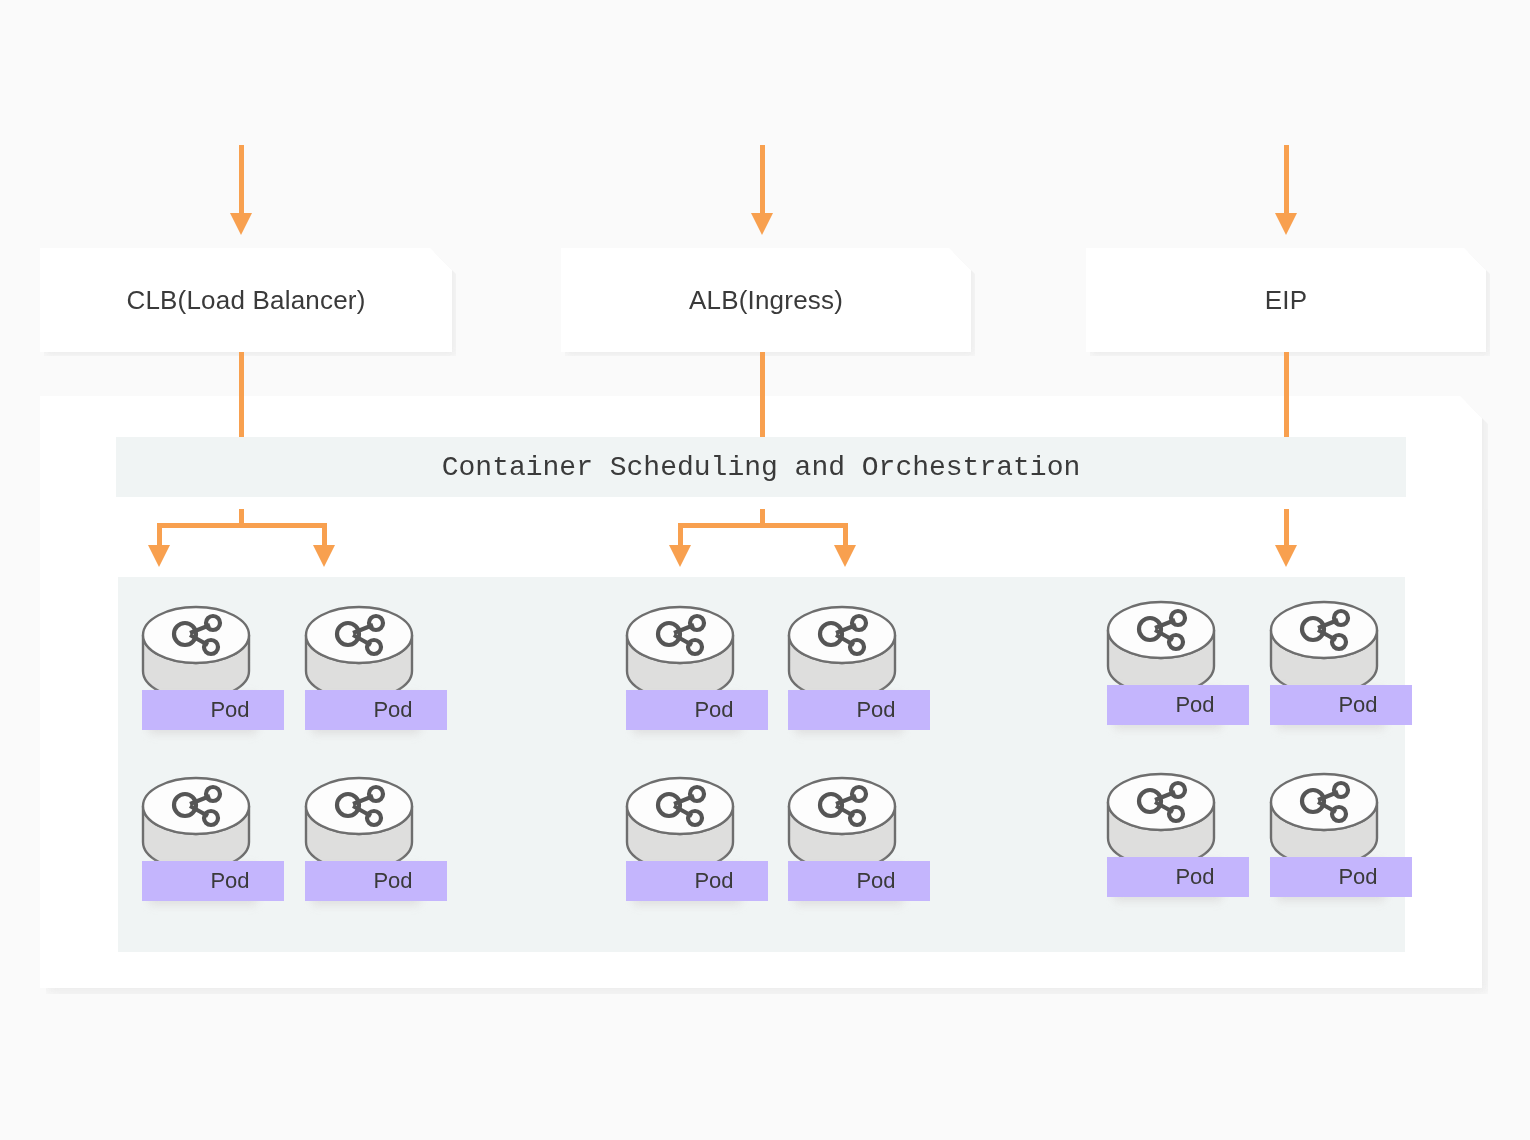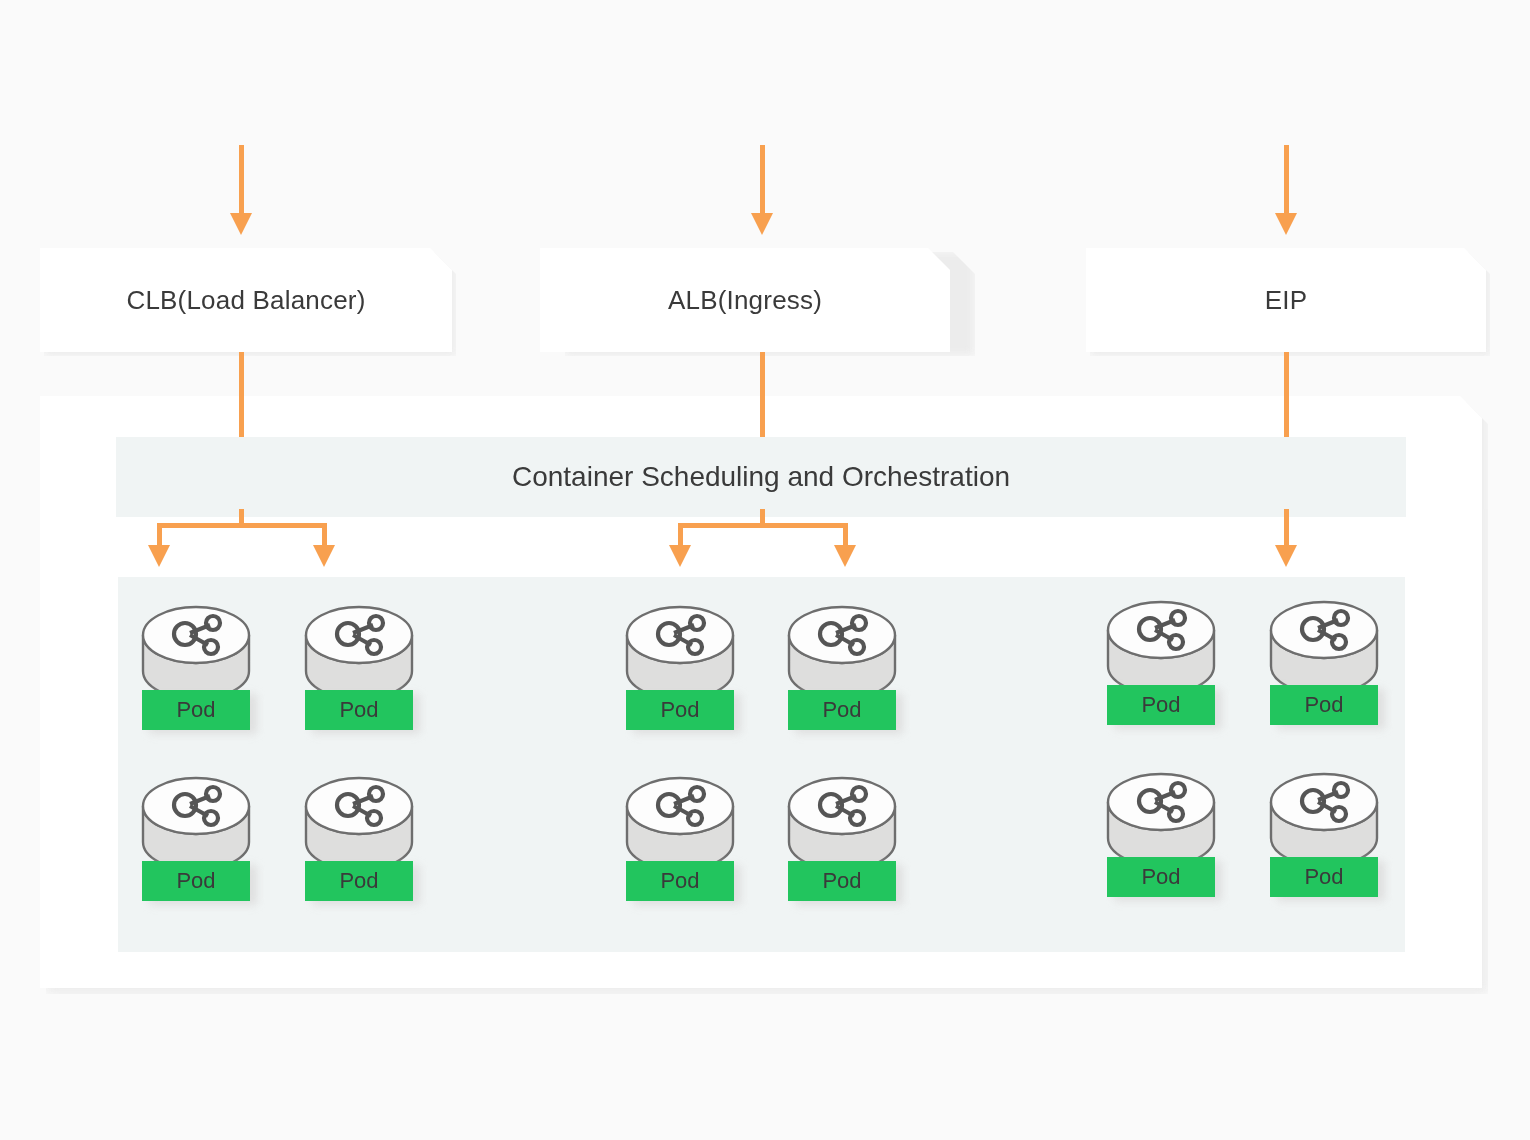--- a/index.html
+++ b/index.html
@@ -116,26 +116,27 @@
     background: #dcdcdc;
     filter: blur(4px);
     opacity: .85;
   }
   .pod-label {
     position: absolute;
     left: 2px;
     top: 85px;
     width: 108px;
     height: 40px;
-    background: #22c55e;
+    background: #c4b5fd;
     display: flex;
     align-items: center;
     justify-content: center;
     font-size: 22px;
     color: #3a3a3a;
+    padding-left: 34px;
   }
 </style>
 </head>
 <body>
 
 <div id="canvas">
 
   <div class="stem" style="left:239px; top:145px; width:5px; height:70px;"></div>
   <div class="arrowhead" style="left:230px; top:213px;"></div>
 
@@ -144,37 +145,37 @@
 
   <div class="stem" style="left:1284px; top:145px; width:5px; height:70px;"></div>
   <div class="arrowhead" style="left:1275px; top:213px;"></div>
 
   <div class="svc-shadow" style="left:44px; top:252px; width:412px; height:104px;"></div>
   <div class="svc-box" style="left:40px; top:248px; width:412px; height:104px;">
     <span class="svc-label">CLB(Load Balancer)</span>
   </div>
 
   <div class="svc-shadow" style="left:565px; top:252px; width:410px; height:104px;"></div>
-  <div class="svc-box" style="left:540px; top:248px; width:410px; height:104px;">
+  <div class="svc-box" style="left:561px; top:248px; width:410px; height:104px;">
     <span class="svc-label">ALB(Ingress)</span>
   </div>
 
   <div class="svc-shadow" style="left:1090px; top:252px; width:400px; height:104px;"></div>
   <div class="svc-box" style="left:1086px; top:248px; width:400px; height:104px;align-items:center;">
     <span class="svc-label">EIP</span>
   </div>
 
   <div id="cluster-shadow" style="left:46px; top:402px; width:1442px; height:592px;"></div>
   <div id="cluster-box" style="left:40px; top:396px; width:1442px; height:592px;"></div>
 
   <div class="stem" style="left:239px; top:352px; width:5px; height:90px;"></div>
   <div class="stem" style="left:760px; top:352px; width:5px; height:90px;"></div>
   <div class="stem" style="left:1284px; top:352px; width:5px; height:90px;"></div>
 
-  <div id="orchestration-band" style="left:116px; top:437px; width:1290px; height:80px;">
+  <div id="orchestration-band" style="left:116px; top:437px; width:1290px; height:60px;font-family:Liberation Mono, monospace;">
     <span id="orchestration-label">Container Scheduling and Orchestration</span>
   </div>
 
   <div class="stem" style="left:239px; top:509px; width:5px; height:19px;"></div>
   <div class="hbar" style="left:157px; top:523px; width:170px;"></div>
   <div class="stem" style="left:157px; top:523px; width:5px; height:24px;"></div>
   <div class="arrowhead" style="left:148px; top:545px;"></div>
   <div class="stem" style="left:322px; top:523px; width:5px; height:24px;"></div>
   <div class="arrowhead" style="left:313px; top:545px;"></div>
 

